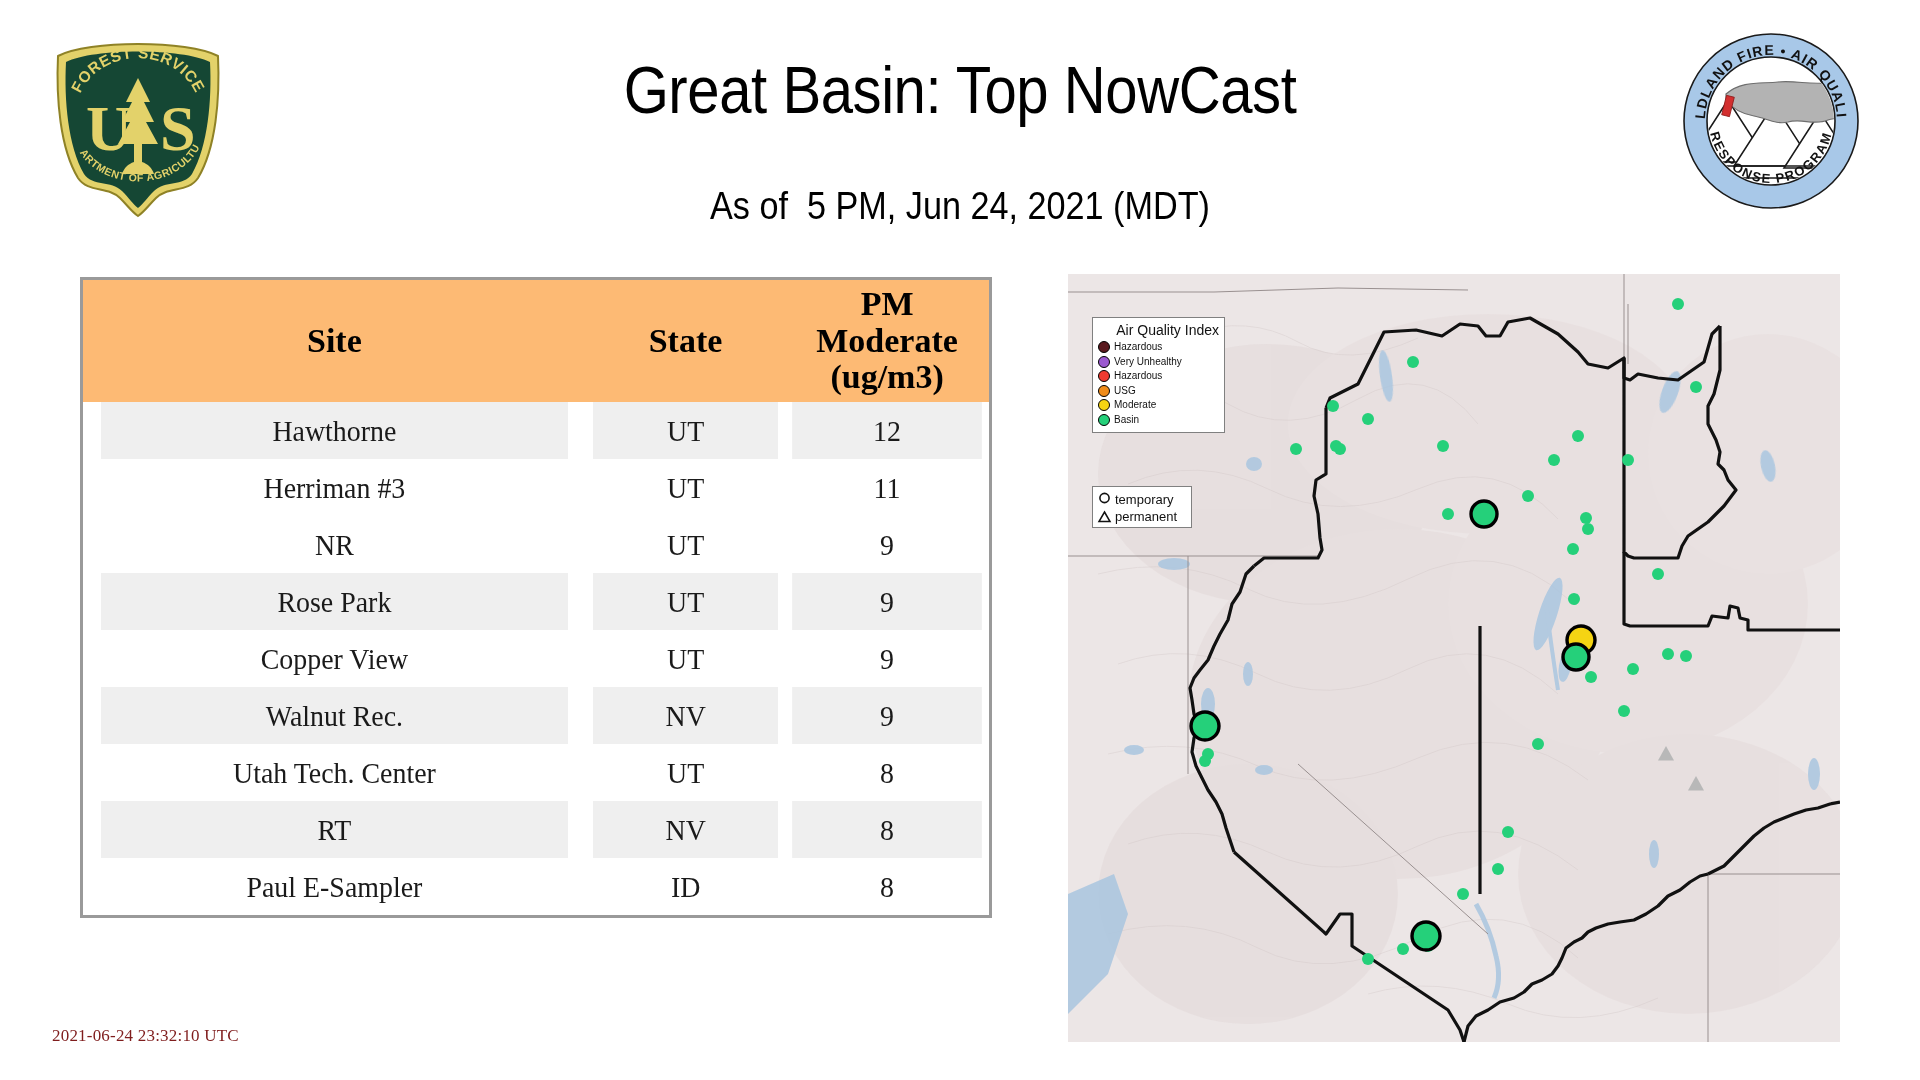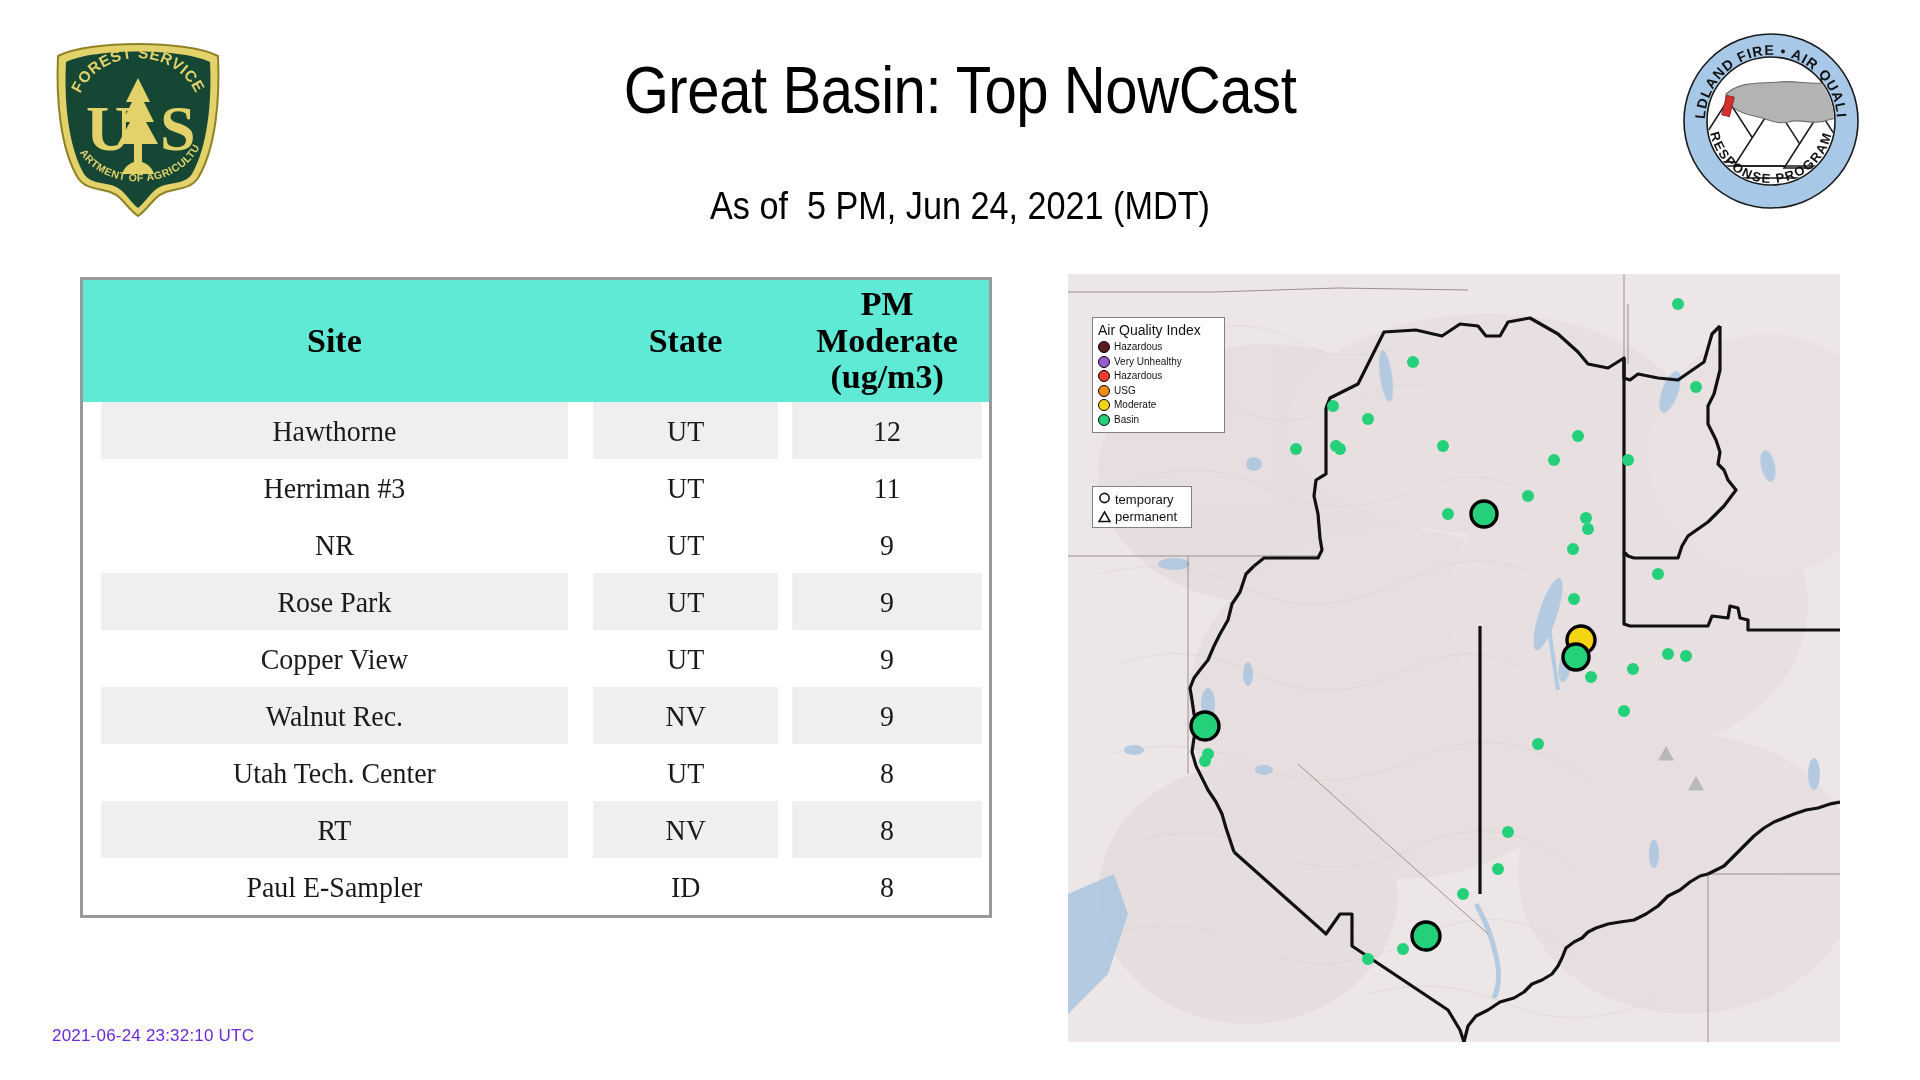--- a/index.html
+++ b/index.html
@@ -71,21 +71,21 @@
     border: 3px solid #9a9a9a;
     box-sizing: border-box;
     background: #ffffff;
   }
   table.nowcast {
     border-collapse: collapse;
     width: 100%;
     font-family: "Liberation Serif", serif;
   }
   table.nowcast thead th {
-    background: #5eead4;
+    background: #fdba74;
     font-family: "Liberation Serif", serif;
     font-weight: bold;
     font-size: 34px;
     color: #000000;
     text-align: center;
     padding: 0;
     height: 122px;
     vertical-align: middle;
     line-height: 1.08;
   }
@@ -104,23 +104,23 @@
   table.nowcast tbody tr.even td { background: #ffffff; }
   .col-site  { width: 55.5%; }
   .col-state { width: 22%; }
   .col-pm    { width: 22.5%; }
 
   
   #timestamp {
     position: absolute;
     left: 52px;
     top: 1026px;
-    font-family: Liberation Sans, sans-serif;
+    font-family: Liberation Serif, serif;
     font-size: 17px;
-    color: #6d28d9;
+    color: #7f1d1d;
     letter-spacing: 0.2px;
   }
 
   
   #map-panel {
     position: absolute;
     left: 1068px;
     top: 274px;
     width: 772px;
     height: 768px;
@@ -140,21 +140,21 @@
     color: #111111;
   }
   #aqi-legend {
     left: 24px;
     top: 43px;
     width: 133px;
     padding: 4px 5px 5px 5px;
   }
   #aqi-legend .legend-title {
     font-size: 14px;
-    text-align: left;
+    text-align: right;
     margin-bottom: 2px;
     white-space: nowrap;
   }
   .legend-row {
     display: flex;
     align-items: center;
     height: 14.5px;
     white-space: nowrap;
   }
   .legend-swatch {

